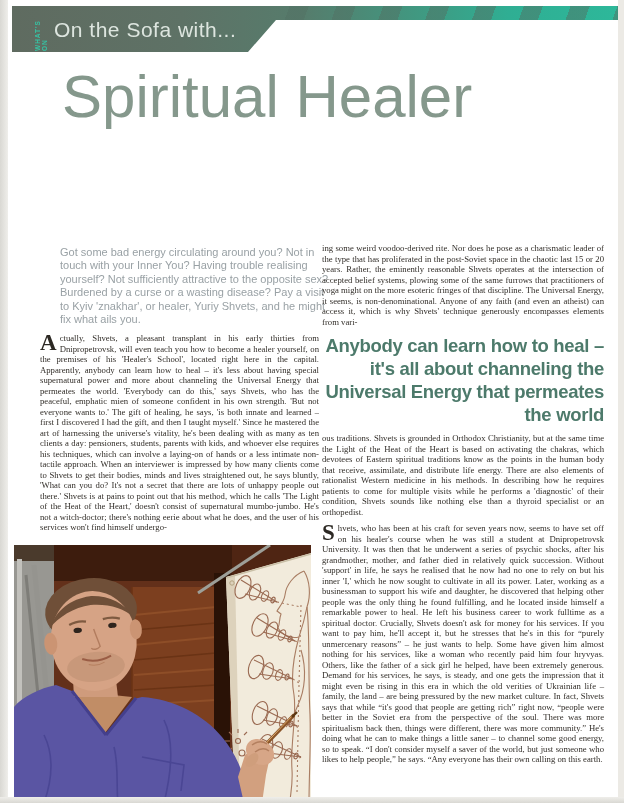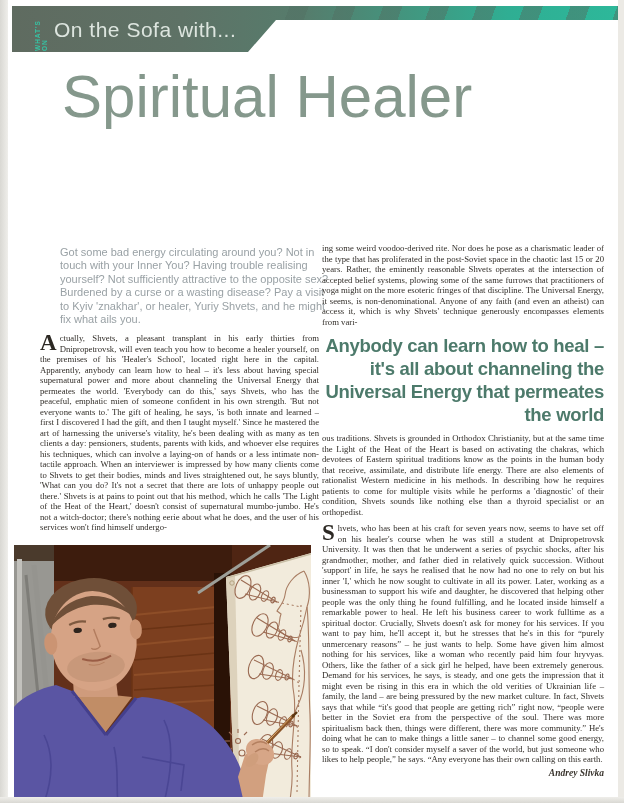--- a/index.html
+++ b/index.html
@@ -242,19 +242,18 @@
         <path d="M238,200 Q246,194 253,199 M241,207 Q249,201 255,206" stroke="#b37f5f" stroke-width="1.4" fill="none"></path>
       </g>
     </svg>
   </figure>
 
   <div class="col col-right">
     <p>ing some weird voodoo-derived rite. Nor does he pose as a charismatic leader of the type that has proliferated in the post-Soviet space in the chaotic last 15 or 20 years. Rather, the eminently reasonable Shvets operates at the intersection of accepted belief systems, plowing some of the same furrows that practitioners of yoga might on the more esoteric fringes of that discipline. The Universal Energy, it seems, is non-denominational. Anyone of any faith (and even an atheist) can access it, which is why Shvets' technique generously encompasses elements from vari-</p>
     <h2 class="pull-quote">Anybody can learn how to heal – it's all about channeling the Universal Energy that permeates the world</h2>
     <p>ous traditions. Shvets is grounded in Orthodox Christianity, but at the same time the Light of the Heat of the Heart is based on activating the chakras, which devotees of Eastern spiritual traditions know as the points in the human body that receive, assimilate, and distribute life energy. There are also elements of rationalist Western medicine in his methods. In describing how he requires patients to come for multiple visits while he performs a 'diagnostic' of their condition, Shvets sounds like nothing else than a thyroid specialist or an orthopedist.</p>
     <p class="para3"><span class="dropcap">S</span><span>hvets, who has been at his craft for seven years now, seems to have set off on his healer's course when he was still a student at Dnipropetrovsk University. It was then that he underwent a series of psychic shocks, after his grandmother, mother, and father died in relatively quick succession. Without 'support' in life, he says he realised that he now had no one to rely on but his inner 'I,' which he now sought to cultivate in all its power. Later, working as a businessman to support his wife and daughter, he discovered that helping other people was the only thing he found fulfilling, and he located inside himself a remarkable power to heal. He left his business career to work fulltime as a spiritual doctor. Crucially, Shvets doesn't ask for money for his services. If you want to pay him, he'll accept it, but he stresses that he's in this for “purely unmercenary reasons” – he just wants to help. Some have given him almost nothing for his services, like a woman who recently paid him four hryvyas. Others, like the father of a sick girl he helped, have been extremely generous. Demand for his services, he says, is steady, and one gets the impression that it might even be rising in this era in which the old verities of Ukrainian life – family, the land – are being pressured by the new market culture. In fact, Shvets says that while “it's good that people are getting rich” right now, “people were better in the Soviet era from the perspective of the soul. There was more spiritualism back then, things were different, there was more community.” He's doing what he can to make things a little saner – to channel some good energy, so to speak. “I don't consider myself a saver of the world, but just someone who likes to help people,” he says. “Any everyone has their own calling on this earth.</span></p>
-    <p class="byline">Andrey Slivka</p>
   </div>
 
 </div>
 
 <div class="edge-left"></div>
 <div class="edge-bottom"></div>
 
 </body></html>

